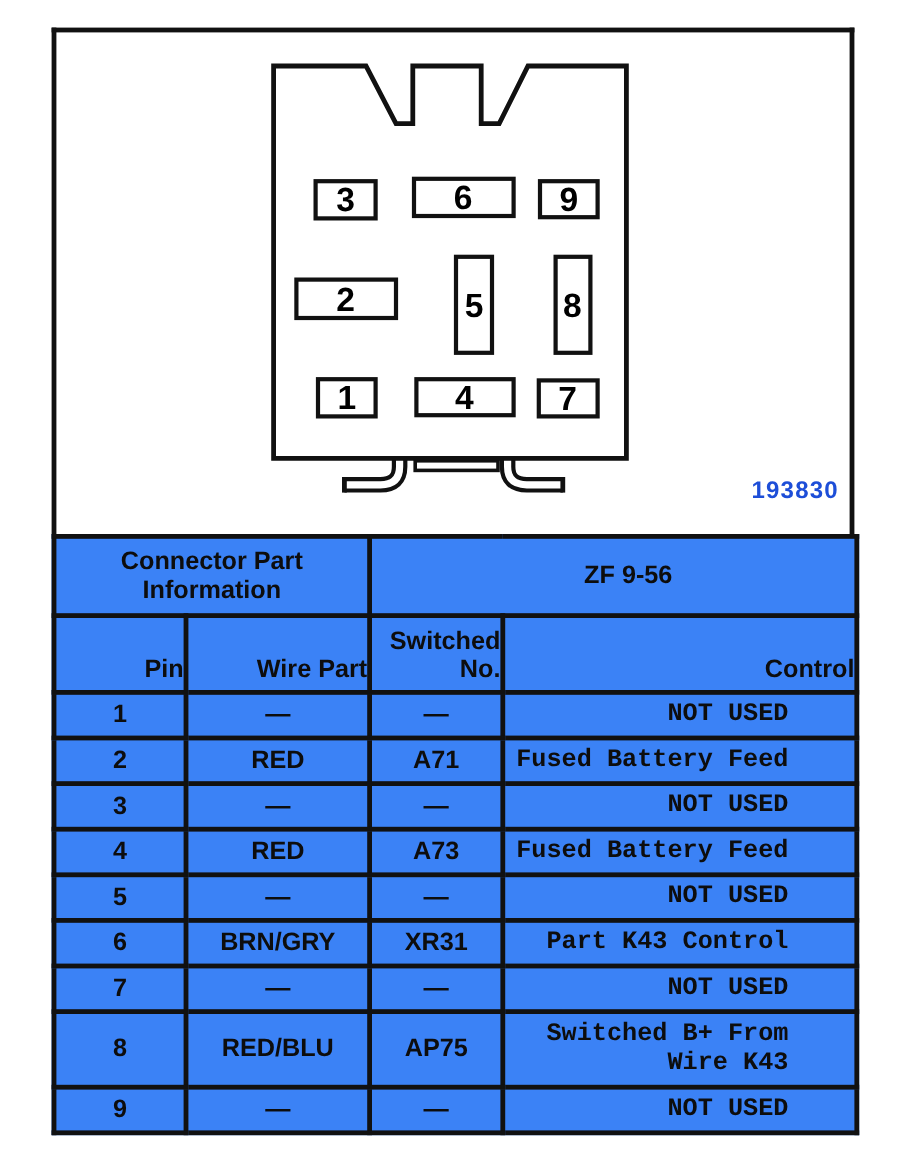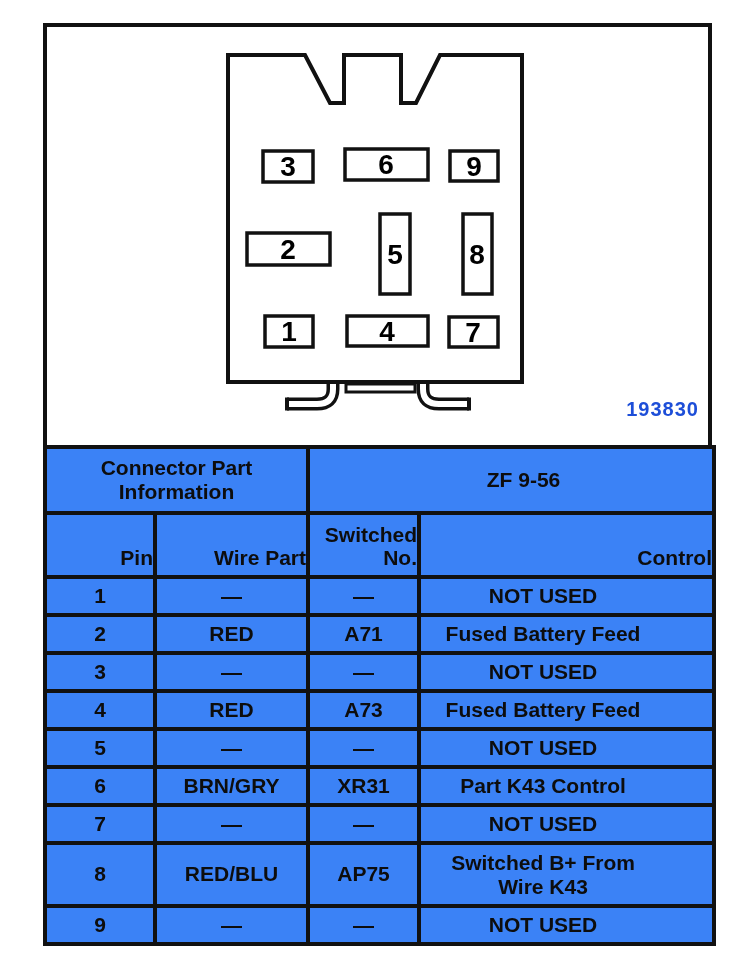--- a/index.html
+++ b/index.html
@@ -51,21 +51,21 @@
     overflow: hidden;
   }
   tr.hdr-row-1 { height: 66px; }
   tr.hdr-row-2 { height: 64px; }
   tr.data-row  { height: 38px; }
   tr.data-row-tall { height: 63px; }
 
   .cell-part-info { text-align: center; padding: 0 20px; }
   .cell-part-number { text-align: left; padding-left: 25px; }
   .pin-table th.col-hdr { vertical-align: bottom; padding-bottom: 6px; line-height: 1.1; text-align: right; }
-  td.cell-function { text-align: center; padding: 2px 55px 2px 8px; line-height: 1.12; }
+  td.cell-function { text-align: right; padding: 2px 55px 2px 8px; line-height: 1.12; font-family: Liberation Mono, monospace; }
 </style>
 </head>
 <body>
 
 <div class="page">
 
   <div class="diagram-box">
     <svg width="661" height="418" viewBox="47 27 661 418">
 
       <g>

